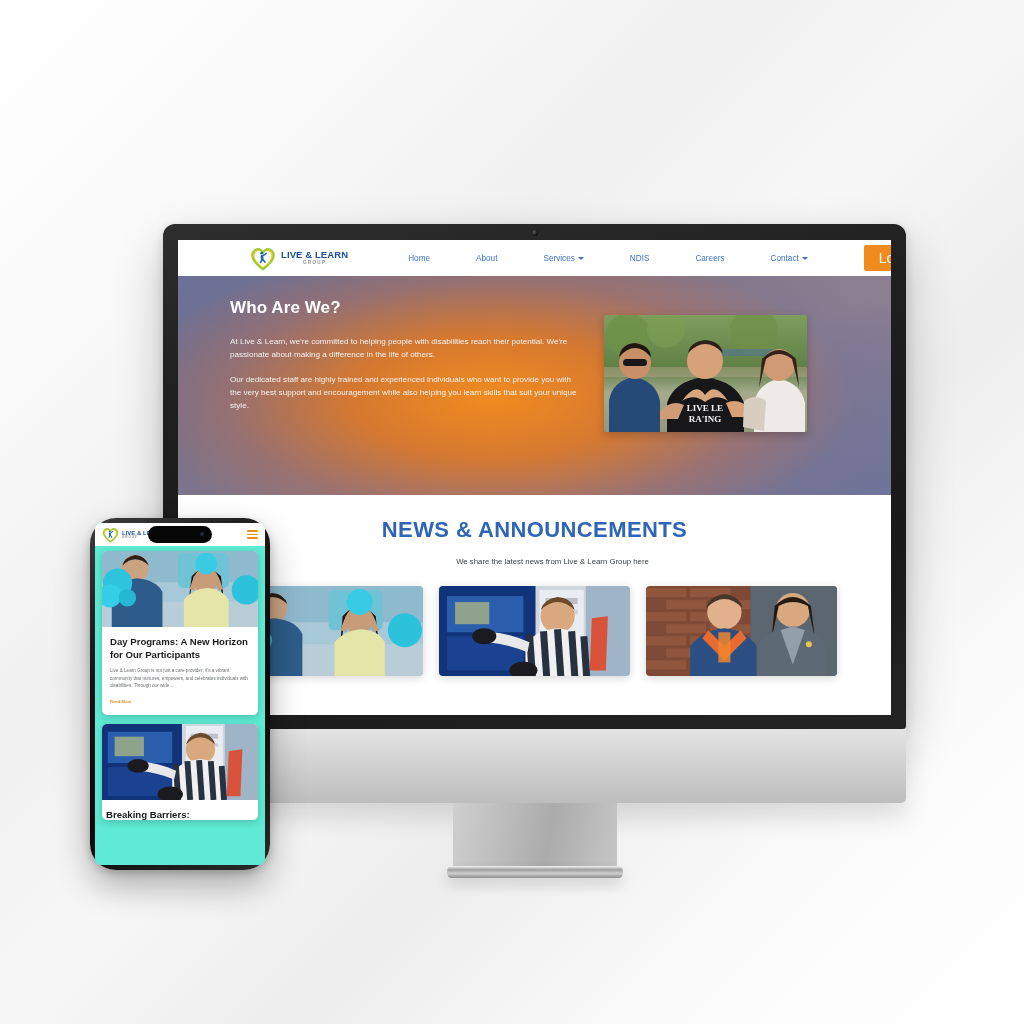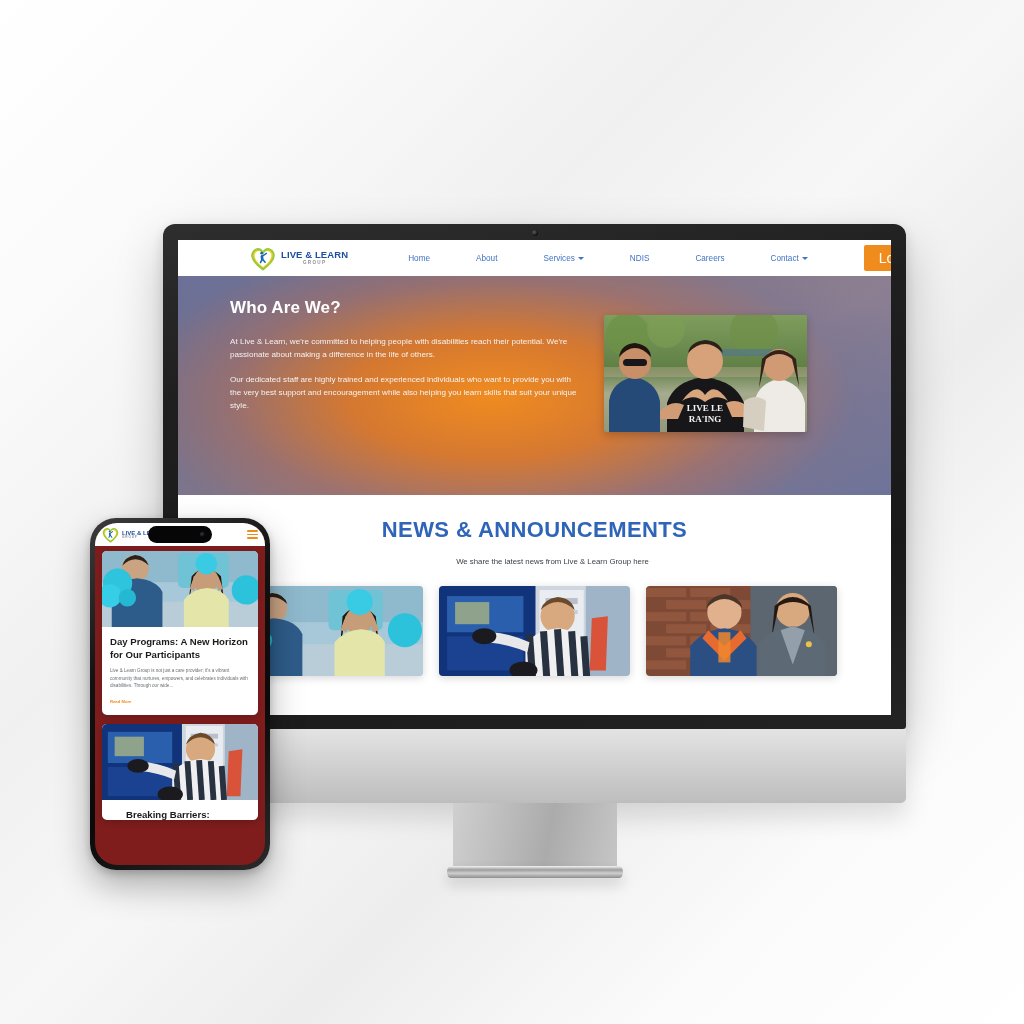--- a/index.html
+++ b/index.html
@@ -98,21 +98,21 @@
   
   .phone { position: absolute; left: 90px; top: 518px; width: 180px; height: 352px; }
   .phone-frame {
     position: absolute; inset: 0; border-radius: 26px;
     background: linear-gradient(145deg, #3c3c3c 0%, #121212 35%, #0a0a0a 65%, #2b2b2b 100%);
     box-shadow: 0 16px 34px rgba(0,0,0,.3), 0 3px 9px rgba(0,0,0,.2);
     padding: 5px;
   }
   .phone-screen {
     position: absolute; left: 5px; top: 5px; right: 5px; bottom: 5px;
-    border-radius: 22px; background: #7f1d1d; overflow: hidden;
+    border-radius: 6px; background: #5eead4; overflow: hidden;
   }
   .island {
     position: absolute; left: 50%; transform: translateX(-50%); top: 3px;
     width: 64px; height: 17px; border-radius: 9px; background: #060606; z-index: 5;
     display: flex; align-items: center; justify-content: flex-end; padding-right: 7px;
   }
   .island-cam { width: 5px; height: 5px; border-radius: 50%; background: radial-gradient(circle at 35% 35%, #2d3c52, #080808 72%); }
   .m-nav { height: 23px; display: flex; align-items: center; justify-content: space-between; padding: 0 7px; background: #fff; }
   .m-brand { display: flex; align-items: center; gap: 3px; }
   .m-brand-mark { width: 17px; height: 17px; flex: 0 0 17px; }
@@ -121,21 +121,21 @@
   .m-brand-sub { font-size: 3.2px; font-weight: 700; color: #8a8f95; letter-spacing: .8px; }
   .hamburger { display: flex; flex-direction: column; gap: 2px; width: 11px; cursor: pointer; }
   .hamburger span { display: block; height: 1.7px; background: #f08b1d; border-radius: 1px; }
   .m-body { padding: 5px 7px; display: flex; flex-direction: column; gap: 9px; }
   .m-card { background: #fff; border-radius: 5px; box-shadow: 0 2px 7px rgba(0,0,0,.19); overflow: hidden; }
   .m-card-img { width: 100%; height: 78px; position: relative; overflow: hidden; }
   .m-card-body { padding: 7px 8px 8px 8px; }
   .m-card-title { font-size: 9.6px; font-weight: 700; color: #1b1b1b; line-height: 1.32; }
   .m-card-text { font-size: 4.6px; color: #6b6f73; line-height: 1.6; margin-top: 6px; }
   .m-readmore { font-size: 4.2px; font-weight: 700; color: #f08b1d; margin-top: 4px; display: inline-block; cursor: pointer; }
-  .m-card2-title { font-size: 9.6px; font-weight: 700; color: #1b1b1b; padding: 7px 8px 0 24px; }
+  .m-card2-title { font-size: 9.6px; font-weight: 700; color: #1b1b1b; padding: 7px 8px 0 4px; }
 
   
   .ph { position: absolute; inset: 0; }
 </style>
 </head>
 <body>
 
 <div class="stage">
 
   <div class="monitor">

